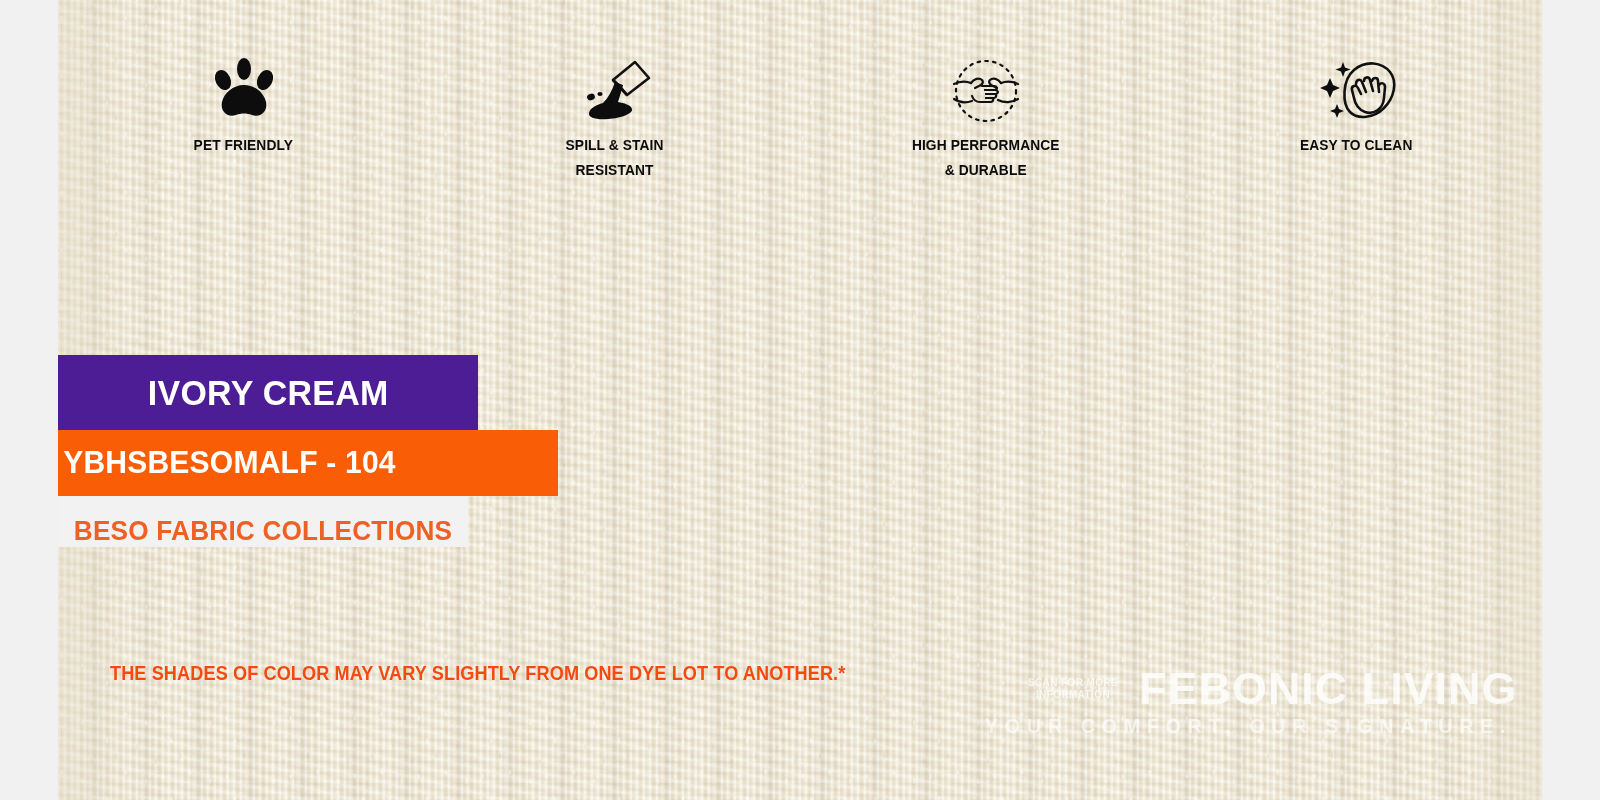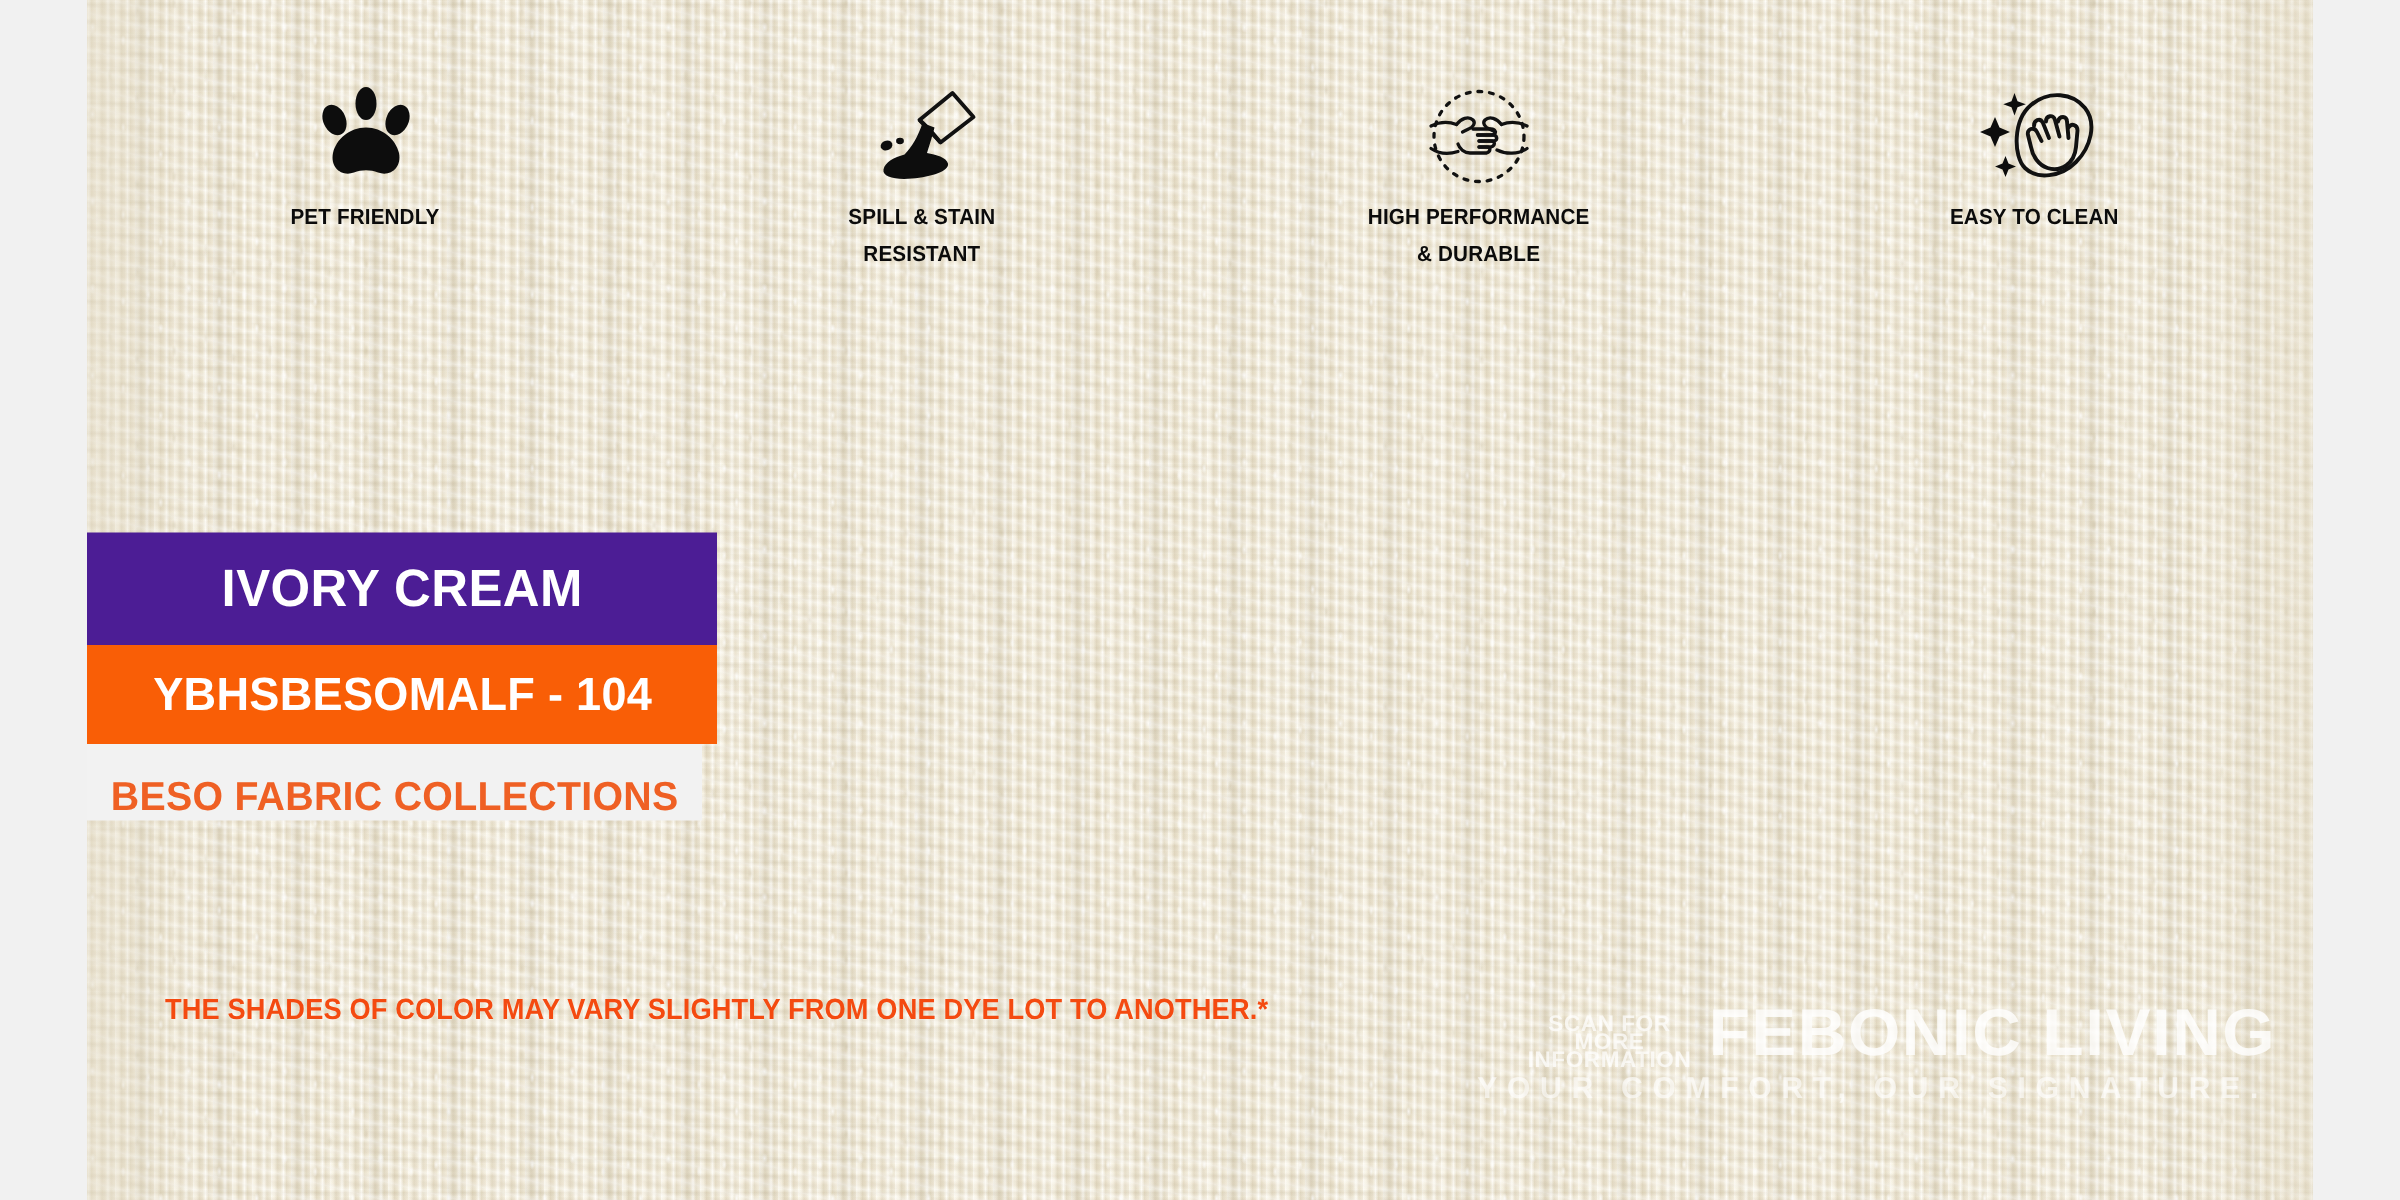--- a/index.html
+++ b/index.html
@@ -137,23 +137,23 @@
     display:flex; align-items:center; justify-content:center;margin-top:44px;
   }
   .plate-name span {
     color:#ffffff;
     font-size:35px;
     font-weight:bold;
     letter-spacing:.3px;
     transform:scaleX(.97);
   }
   .plate-code {
-    width:420px; height:66px;
+    width:500px; height:66px;
     background:#f95e06;
-    display:flex; align-items:center; justify-content:center;
+    display:flex; align-items:center; justify-content:flex-start;
   }
   .plate-code span {
     color:#ffffff;
     font-size:31px;
     font-weight:bold;
     letter-spacing:.2px;
     transform:scaleX(.97);
   }
   .plate-coll {
     width:410px; height:51px;
@@ -210,21 +210,21 @@
     margin-top:2px;
   }
 
   
   #scan-note {
     position:absolute;
     left:1018px; top:677px;
     z-index:6;
     width:110px;
     text-align:center;
-    font-size:15px;
+    font-size:10px;
     font-weight:bold;
     letter-spacing:.4px;
     line-height:12px;
     color:rgba(255,255,255,.72);
     white-space:pre-line;
     pointer-events:none;
   }
 </style>
 </head>
 <body>

